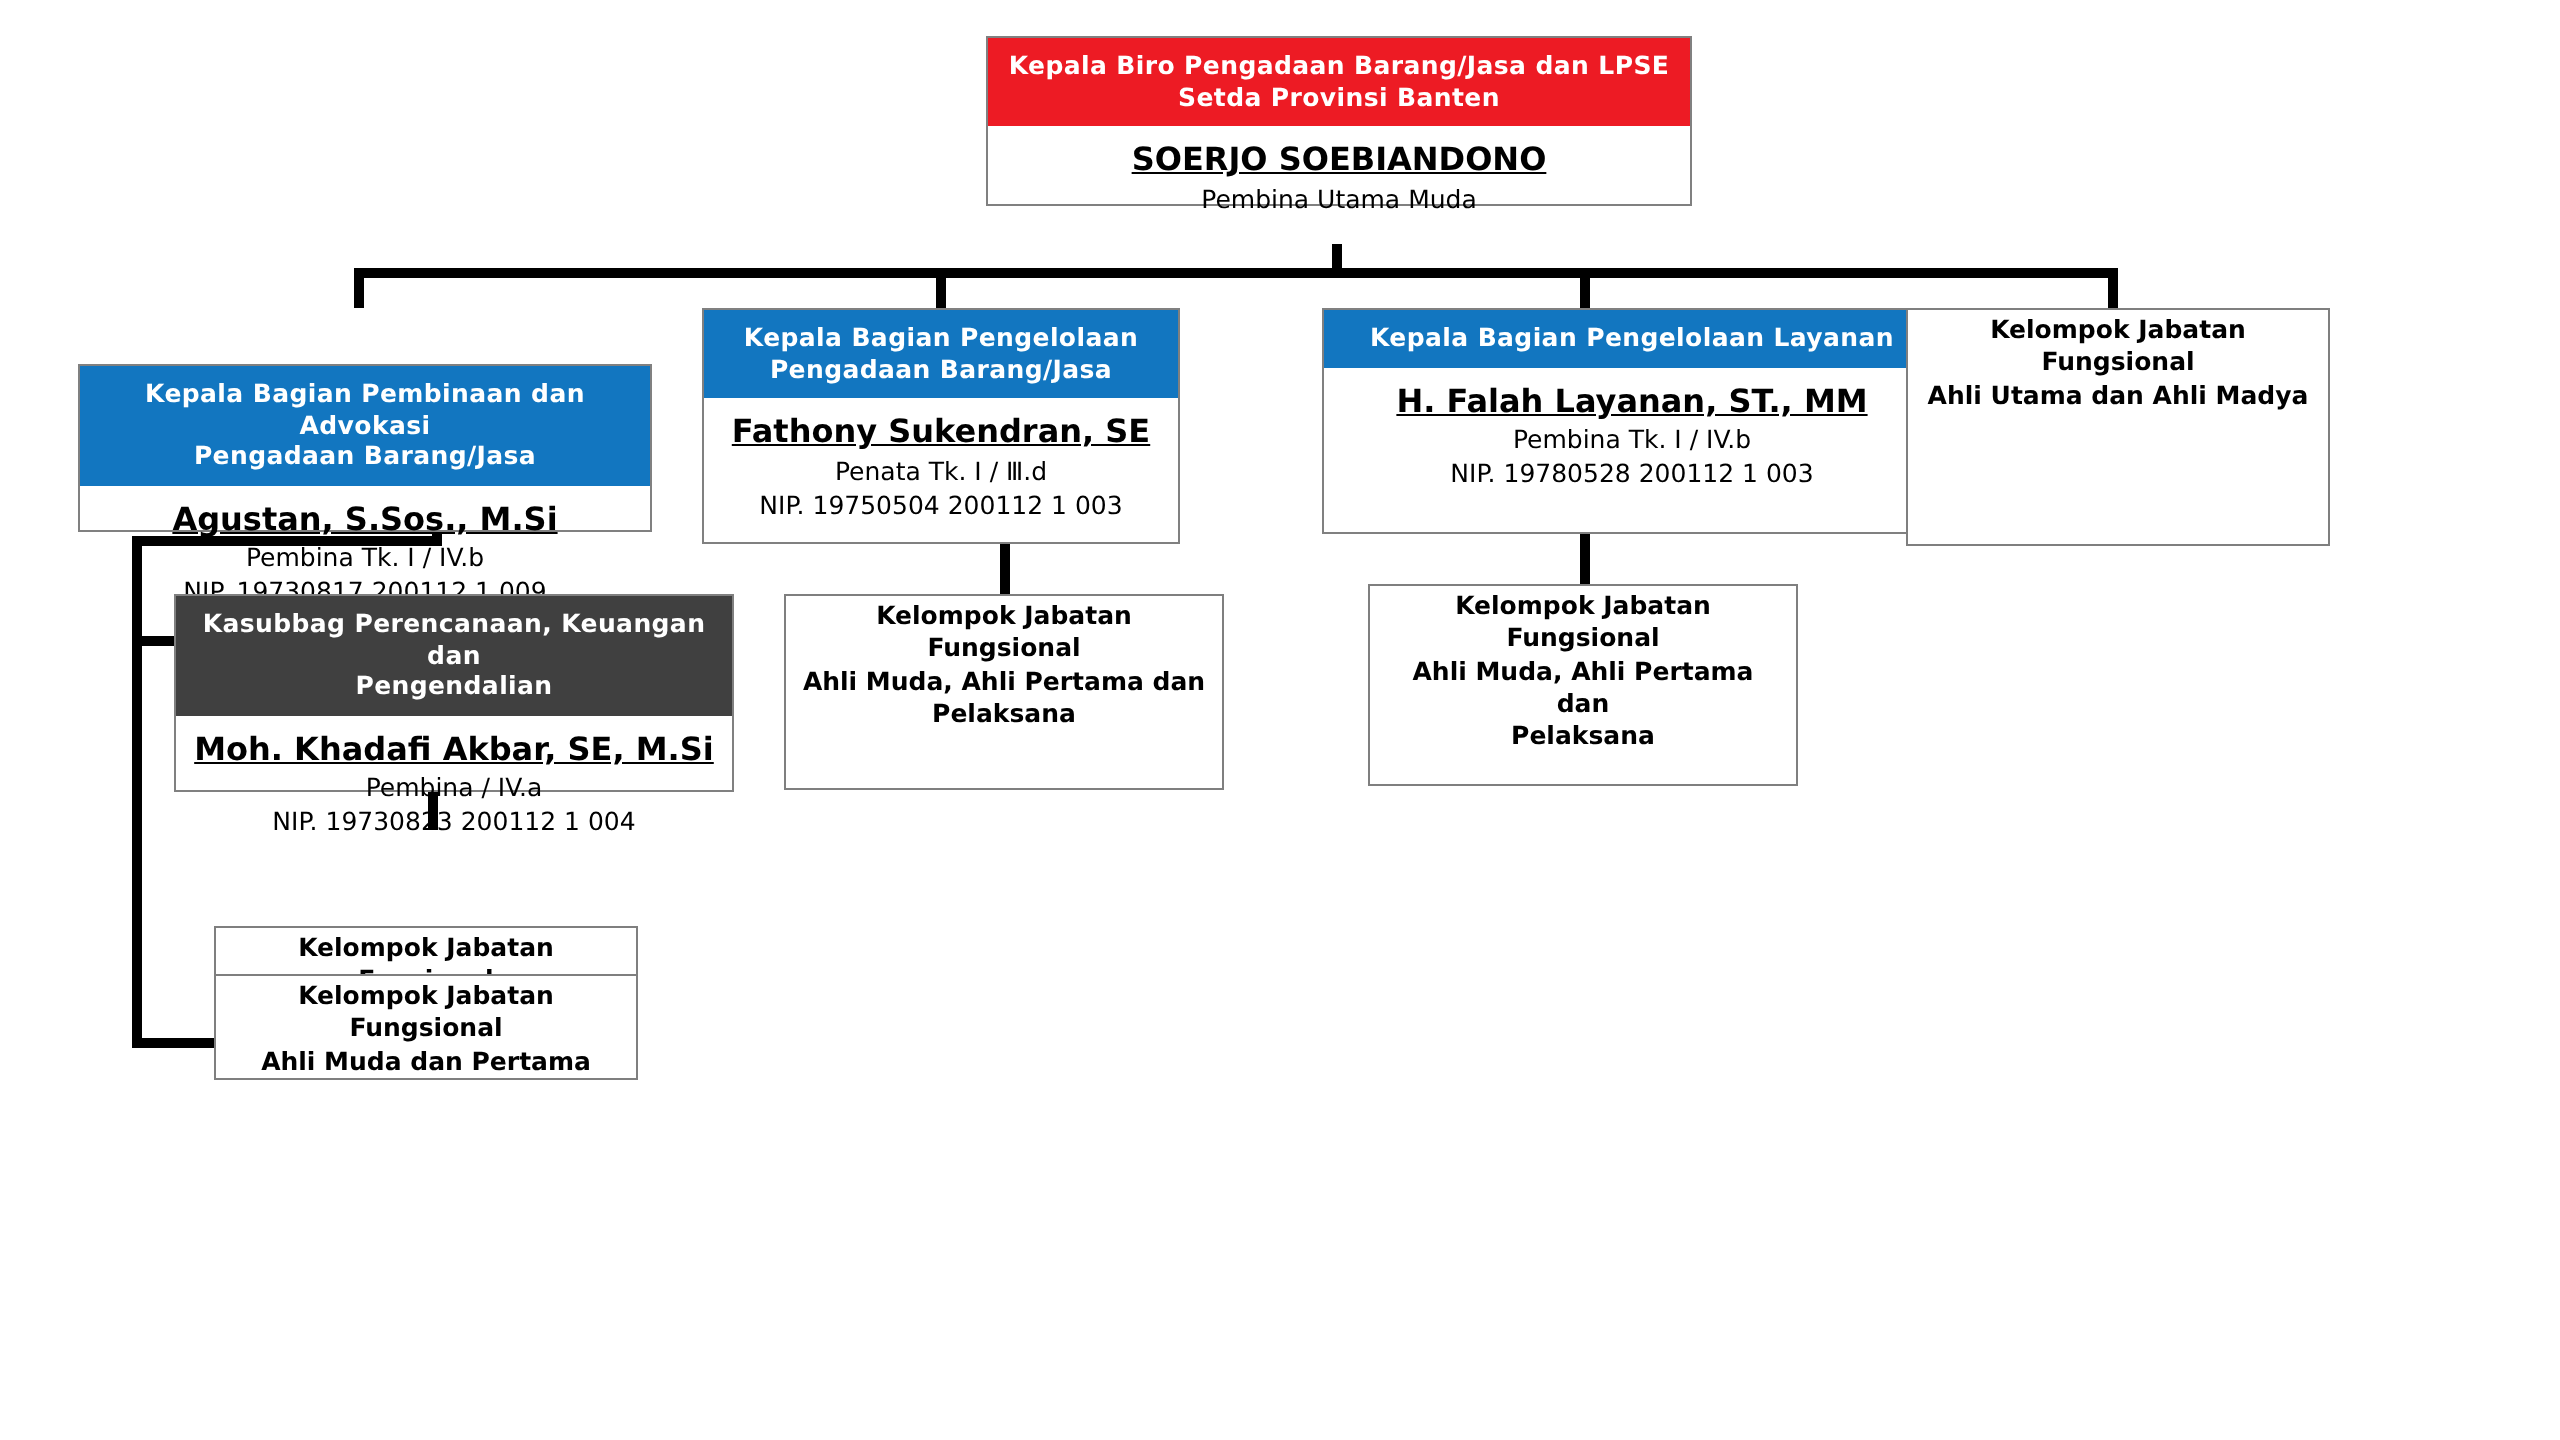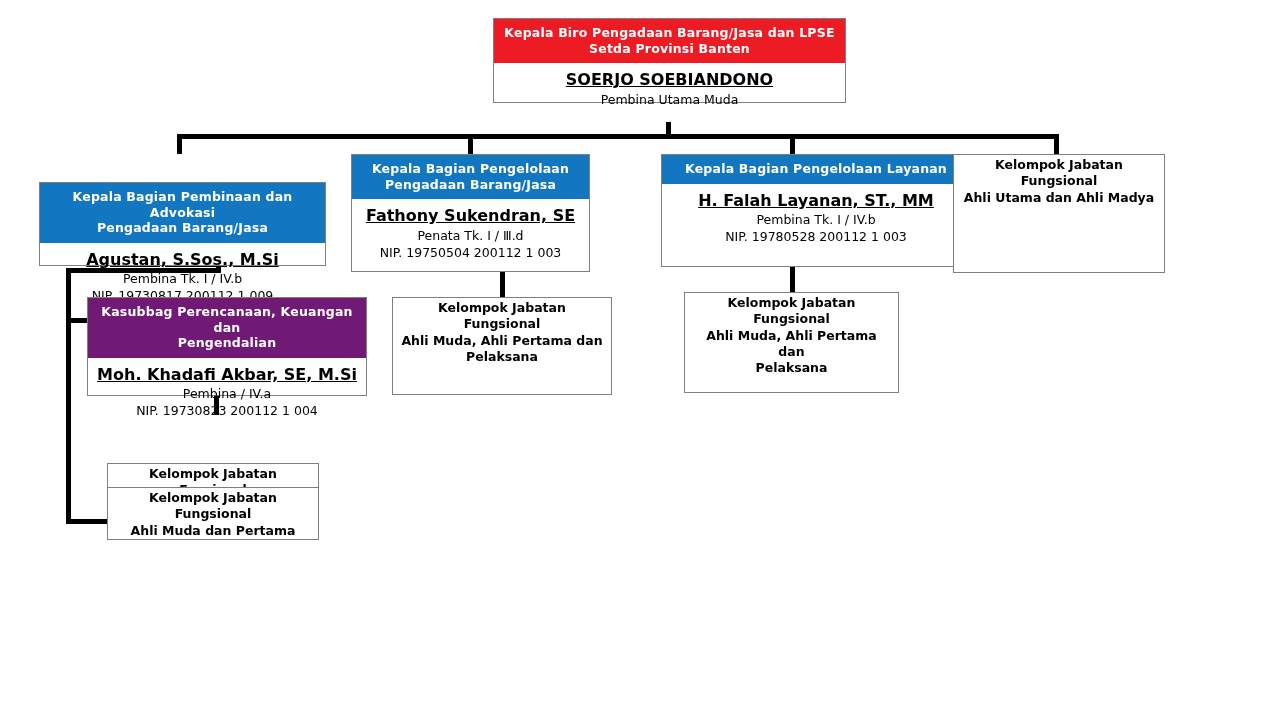--- a/index.html
+++ b/index.html
@@ -34,21 +34,21 @@
     color: #ffffff;
     font-weight: bold;
     font-size: 12.5px;
     line-height: 1.25;
     text-align: center;
     padding: 6px 6px 7px 6px;
     letter-spacing: 0.2px;
   }
   .node-head.red  { background: #ed1b24; }
   .node-head.blue { background: #1276c0; }
-  .node-head.green{ background: #701a75; }
+  .node-head.green{ background: #404040; }
 
   .node-body {
     box-sizing: border-box;
     flex: 1;
     text-align: center;
     padding: 6px 4px 6px 4px;
     color: #000000;
     font-size: 12.5px;
     line-height: 1.35;
   }

